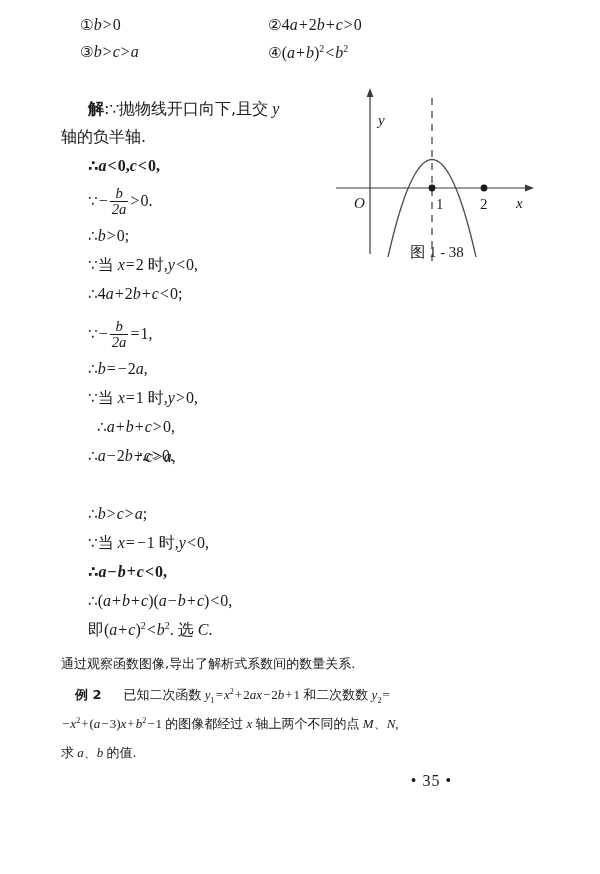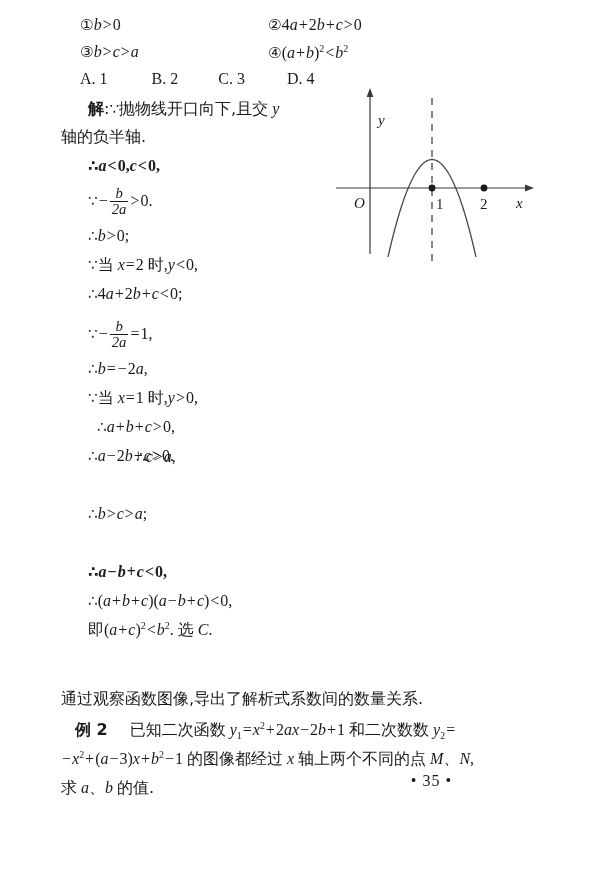--- a/index.html
+++ b/index.html
@@ -96,24 +96,23 @@
     position: absolute;
     font-size: 16px;
     white-space: nowrap;
     line-height: 1.1;
   }
   .ind { left: 88px; }
   .noind { left: 61px; }
 
   .para {
     position: absolute;
-    font-size: 16px;
+    font-size: 13px;
     line-height: 1.45;
     white-space: nowrap;
-    margin-top: 32px;
   }
 
   
   .figure {
     position: absolute;
     left: 332px;
     top: 84px;
     width: 210px;
     height: 195px;
   }
@@ -158,23 +157,20 @@
   <div class="opt-row opt-right row1">
     <span class="circnum">②</span><span class="mn">4</span><span class="mi">a</span><span class="op">+</span><span class="mn">2</span><span class="mi">b</span><span class="op">+</span><span class="mi">c</span><span class="op">&gt;</span><span class="mn">0</span>
   </div>
   <div class="opt-row opt-left row2">
     <span class="circnum">③</span><span class="mi">b</span><span class="op">&gt;</span><span class="mi">c</span><span class="op">&gt;</span><span class="mi">a</span>
   </div>
   <div class="opt-row opt-right row2">
     <span class="circnum">④</span><span class="mn">(</span><span class="mi">a</span><span class="op">+</span><span class="mi">b</span><span class="mn">)</span><span class="sup-n">2</span><span class="op">&lt;</span><span class="mi">b</span><span class="sup-n">2</span>
   </div>
 
-  <div class="choices">
-    <span class="ch">A. 1</span><span class="gap1"></span><span class="ch">B. 2</span><span class="gap2"></span><span class="ch">C. 3</span><span class="gap3"></span><span class="ch">D. 4</span>
-  </div>
 
   <div class="figure">
     <svg width="210" height="195" viewBox="0 0 210 195">
 
       <line x1="38" y1="10" x2="38" y2="170" stroke="#3a3a3a" stroke-width="1.2"></line>
       <polygon points="38,4 34.6,13 41.4,13" fill="#3a3a3a"></polygon>
 
       <line x1="4" y1="104" x2="196" y2="104" stroke="#3a3a3a" stroke-width="1.2"></line>
       <polygon points="202,104 193,100.6 193,107.4" fill="#3a3a3a"></polygon>
 
@@ -185,20 +181,21 @@
       <circle cx="100" cy="104" r="3.4" fill="#1a1a1a"></circle>
       <circle cx="152" cy="104" r="3.4" fill="#1a1a1a"></circle>
 
       <text x="46" y="41" font-family="Liberation Serif, serif" font-style="italic" font-size="15" fill="#1a1a1a">y</text>
       <text x="184" y="124" font-family="Liberation Serif, serif" font-style="italic" font-size="15" fill="#1a1a1a">x</text>
       <text x="22" y="124" font-family="Liberation Serif, serif" font-style="italic" font-size="15" fill="#1a1a1a">O</text>
       <text x="104" y="125" font-family="Liberation Serif, serif" font-size="15" fill="#1a1a1a">1</text>
       <text x="148" y="125" font-family="Liberation Serif, serif" font-size="15" fill="#1a1a1a">2</text>
     </svg>
   </div>
+  <div class="fig-caption">图 1 - 38</div>
 
   <div class="sol-line ind" style="top:100px;">
     <span class="bold-cjk">解</span><span class="cjk">:</span><span class="becauseG">∵</span><span class="cjk">抛物线开口向下,且交</span> <span class="mi">y</span>
   </div>
   <div class="sol-line noind" style="top:128px;">
     <span class="cjk">轴的负半轴.</span>
   </div>
   <div class="sol-line ind" style="top:157px;font-weight:bold;">
     <span class="thereforeG">∴</span><span class="mi">a</span><span class="op">&lt;</span><span class="mn">0</span><span class="mn">,</span><span class="mi">c</span><span class="op">&lt;</span><span class="mn">0</span><span class="mn">,</span>
   </div>
@@ -228,20 +225,23 @@
   </div>
   <div class="sol-line ind" style="top:447px;">
     <span class="thereforeG">∴</span><span class="mi">a</span><span class="op">−</span><span class="mn">2</span><span class="mi">b</span><span class="op">+</span><span class="mi">c</span><span class="op">&gt;</span><span class="mn">0.</span>
   </div>
   <div class="sol-line ind" style="top:448px;margin-left:48px;">
     <span class="thereforeG">∴</span><span class="mi">c</span><span class="op">&gt;</span><span class="mi">a</span><span class="mn">,</span>
   </div>
   <div class="sol-line ind" style="top:505px;">
     <span class="thereforeG">∴</span><span class="mi">b</span><span class="op">&gt;</span><span class="mi">c</span><span class="op">&gt;</span><span class="mi">a</span><span class="mn">;</span>
   </div>
+  <div class="sol-line ind" style="top:534px;">
+    <span class="becauseG">∵</span><span class="cjk">当</span> <span class="mi">x</span><span class="op">=</span><span class="op">−</span><span class="mn">1</span> <span class="cjk">时</span><span class="mn">,</span><span class="mi">y</span><span class="op">&lt;</span><span class="mn">0,</span>
+  </div>
   <div class="sol-line ind" style="top:563px;font-weight:bold;">
     <span class="thereforeG">∴</span><span class="mi">a</span><span class="op">−</span><span class="mi">b</span><span class="op">+</span><span class="mi">c</span><span class="op">&lt;</span><span class="mn">0,</span>
   </div>
   <div class="sol-line ind" style="top:592px;">
     <span class="thereforeG">∴</span><span class="mn">(</span><span class="mi">a</span><span class="op">+</span><span class="mi">b</span><span class="op">+</span><span class="mi">c</span><span class="mn">)(</span><span class="mi">a</span><span class="op">−</span><span class="mi">b</span><span class="op">+</span><span class="mi">c</span><span class="mn">)</span><span class="op">&lt;</span><span class="mn">0,</span>
   </div>
   <div class="sol-line ind" style="top:621px;">
     <span class="cjk">即</span><span class="mn">(</span><span class="mi">a</span><span class="op">+</span><span class="mi">c</span><span class="mn">)</span><span class="sup-n">2</span><span class="op">&lt;</span><span class="mi">b</span><span class="sup-n">2</span><span class="mn">.</span> <span class="cjk">选</span> <span class="mi">C</span><span class="mn">.</span>
   </div>
 

